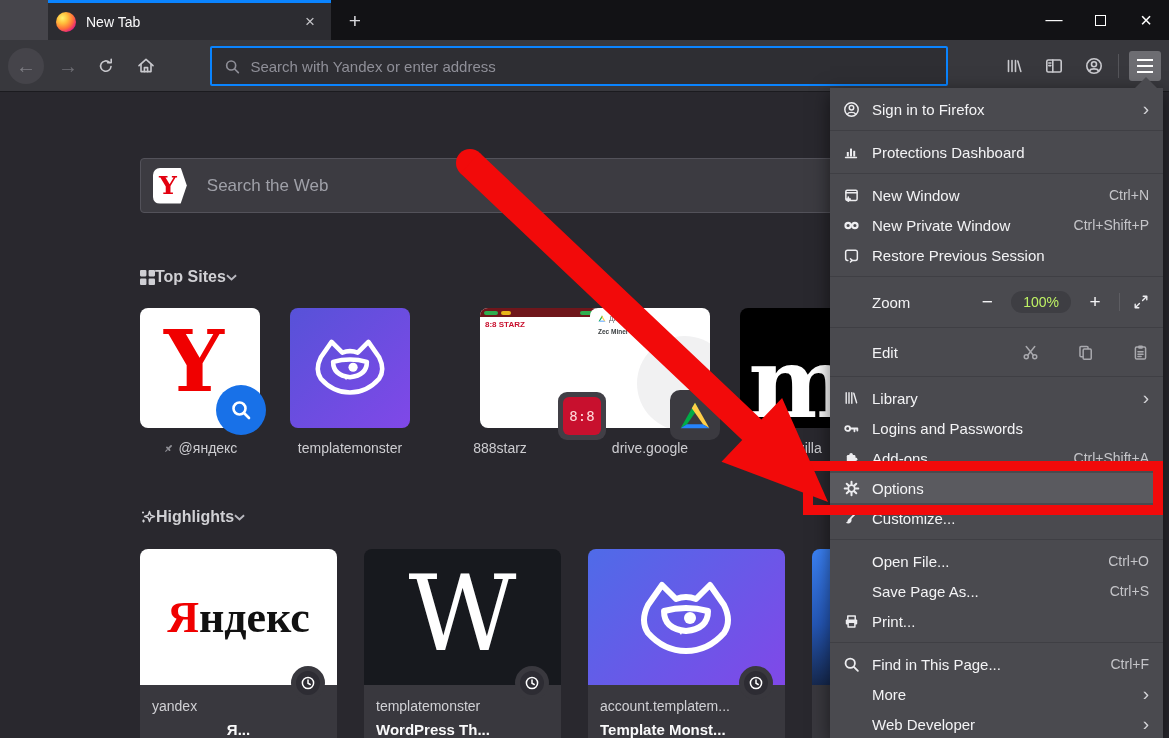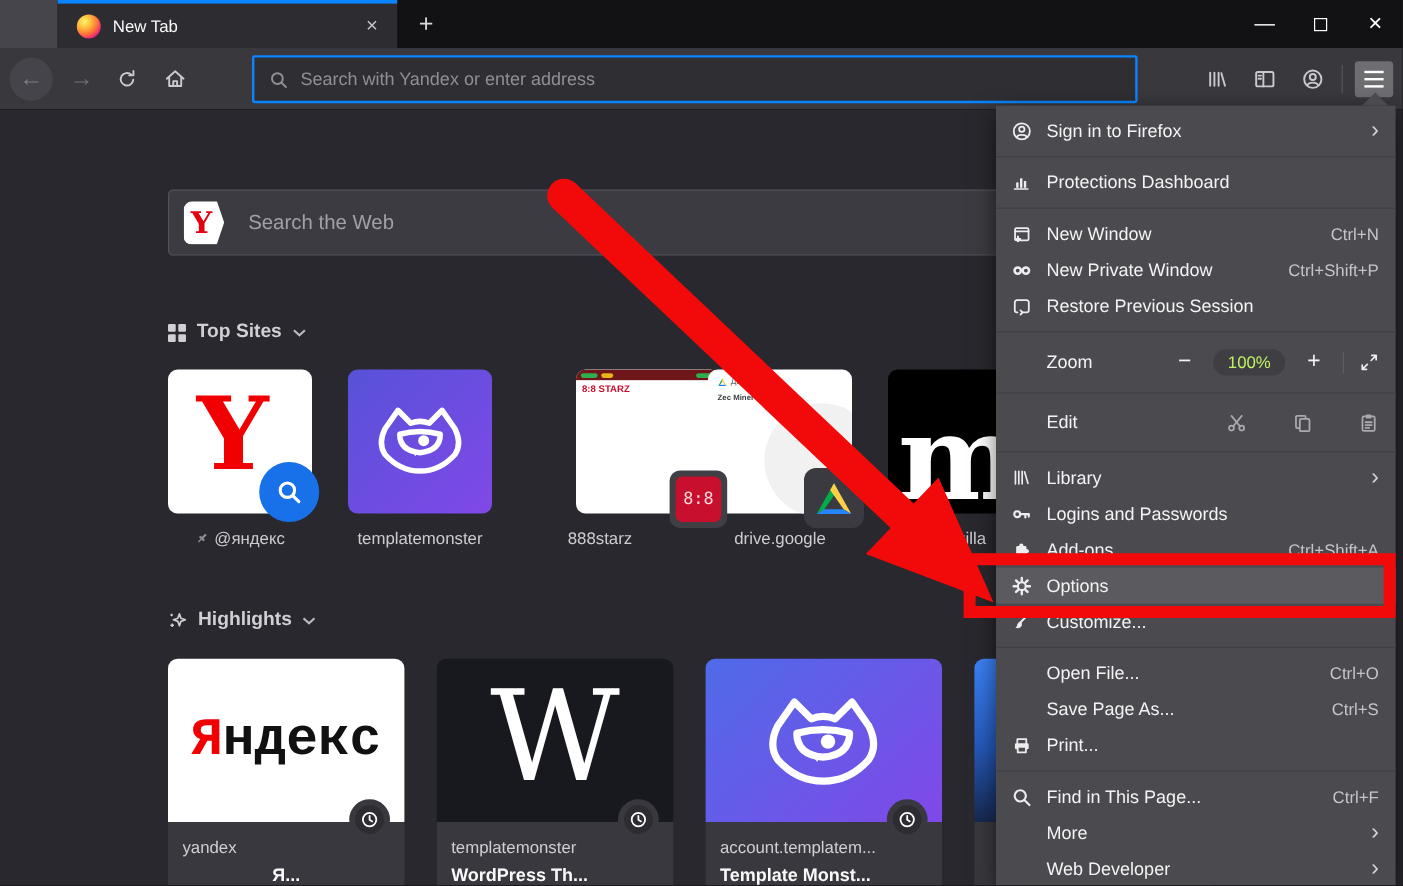--- a/index.html
+++ b/index.html
@@ -3,21 +3,21 @@
 <meta charset="utf-8">
 <style>
   * { margin:0; padding:0; box-sizing:border-box; }
   body { font-family:"Liberation Sans", sans-serif; background:#000; }
   .window { position:relative; width:1169px; height:738px; overflow:hidden; background:#29282e; }
 
   
   .titlebar { position:absolute; top:0; left:0; width:1169px; height:40px; background:#121215; }
   .corner-block { position:absolute; left:0; top:0; width:48px; height:40px; background:#46454b; }
   .tab { position:absolute; left:48px; top:0; width:283px; height:40px; background:#2c2c31;
-         border-top:3px solid #0a84ff; display:flex; align-items:center; padding:0 10px 0 16px; }
+         border-top:3px solid #0a84ff; display:flex; align-items:center; padding:0 10px 0 8px; }
   .ff-icon { width:20px; height:20px; border-radius:50%;
     background:radial-gradient(circle at 32% 30%, #fff36e 0%, #ffbe3b 28%, #ff7139 55%, #e31587 80%, #7542e5 100%); }
   .tab-title { color:#f9f9fa; font-size:14px; margin-left:10px; flex:1; }
   .tab-close { color:#c5c5c9; font-size:17px; line-height:1; padding:2px 6px; cursor:default; }
   .newtab-btn { position:absolute; left:340px; top:7px; width:30px; height:27px; color:#d7d7db;
     font-size:21px; display:flex; align-items:center; justify-content:center; }
   .win-controls { position:absolute; right:0; top:0; height:40px; display:flex; align-items:center; }
   .win-btn { width:46px; height:40px; display:flex; align-items:center; justify-content:center; color:#fff; font-size:17px; }
   .max-box { width:11px; height:11px; border:1.3px solid #fff; }
 
@@ -45,21 +45,21 @@
   .content { position:absolute; top:92px; left:0; width:1169px; height:646px; overflow:hidden; background:#29282e; }
   .nt-search { position:absolute; left:140px; top:66px; width:808px; height:55px; background:#3c3b41;
     border:1px solid #53525a; border-radius:4px; display:flex; align-items:center; padding:0 12px; }
   .y-badge { width:36px; height:36px; background:#fff; border-radius:7px; display:flex; align-items:center;
     justify-content:center; color:#e3000f; font-family:"DejaVu Serif",serif; font-weight:bold; font-size:25px;
     clip-path:polygon(0 0, 82% 0, 100% 50%, 82% 100%, 0 100%); padding-right:4px; }
   .nt-search input { background:transparent; border:none; outline:none; color:#f9f9fa; font-size:17px;
     width:100%; margin-left:20px; font-family:"Liberation Sans",sans-serif; }
   .nt-search input::placeholder { color:#9fa0a8; }
 
-  .sec-header { position:absolute; left:140px; display:flex; align-items:center; gap:9px;
+  .sec-header { position:absolute; left:140px; display:flex; align-items:center; 
     color:#d0d0d4; font-size:16px; font-weight:bold; }
   .tile { position:absolute; top:216px; width:120px; height:120px; border-radius:8px; overflow:visible; }
   .tile-img { width:120px; height:120px; border-radius:8px; overflow:hidden; position:relative; }
   .tile-label { position:absolute; top:348px; width:124px; text-align:center; color:#cdcdd1; font-size:14px;
     display:flex; align-items:center; justify-content:center; gap:5px; }
   .corner-badge { position:absolute; z-index:3; }
 
   .hl-card { position:absolute; top:457px; width:197px; height:210px; border-radius:8px; overflow:visible; }
   .hl-img { width:197px; height:136px; border-radius:8px 8px 0 0; overflow:hidden; position:relative; }
   .hl-text { width:197px; height:74px; background:#39383e; border-radius:0 0 8px 8px; padding:13px 12px 0 12px; }
@@ -285,21 +285,21 @@
           <path d="M3 2.5v2M2 3.5h2" stroke-width="1.2"></path>
       </svg>
       <span>Highlights</span>
       <svg width="11" height="7" viewBox="0 0 12 7" style="stroke:#b9b9c0;stroke-width:2;fill:none;">
           <path d="M1 1l5 4.6L11 1"></path>
         </svg>
     </div>
 
     <div class="hl-card" style="left:140px;">
       <div class="hl-img" style="background:#fff;display:flex;align-items:center;justify-content:center;">
-        <span style="font-size:44px;font-weight:bold;font-family:Liberation Mono, monospace;">
+        <span style="font-size:44px;font-weight:bold;font-family:Liberation Serif, serif;">
           <span style="color:#f00000;">Я</span><span style="color:#111;">ндекс</span>
         </span>
       </div>
       <div class="clock-badge">
         <svg width="16" height="16" viewBox="0 0 16 16" style="stroke:#fff;stroke-width:1.5;fill:none;stroke-linecap:round;">
             <circle cx="8" cy="8" r="5.6"></circle>
             <path d="M8 5v3.2l2.2 1.3"></path>
           </svg>
       </div>
       <div class="hl-text">

